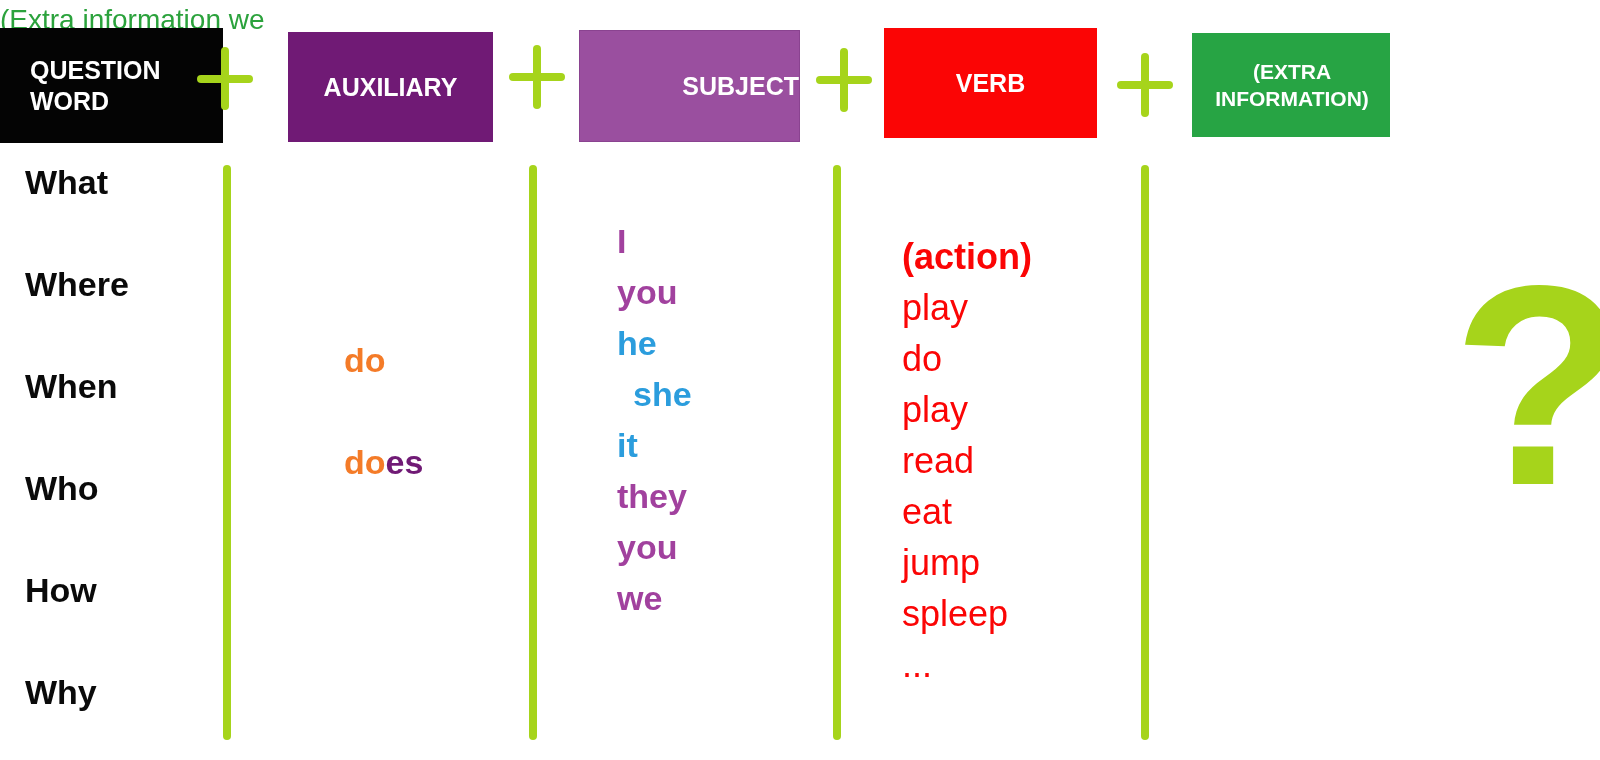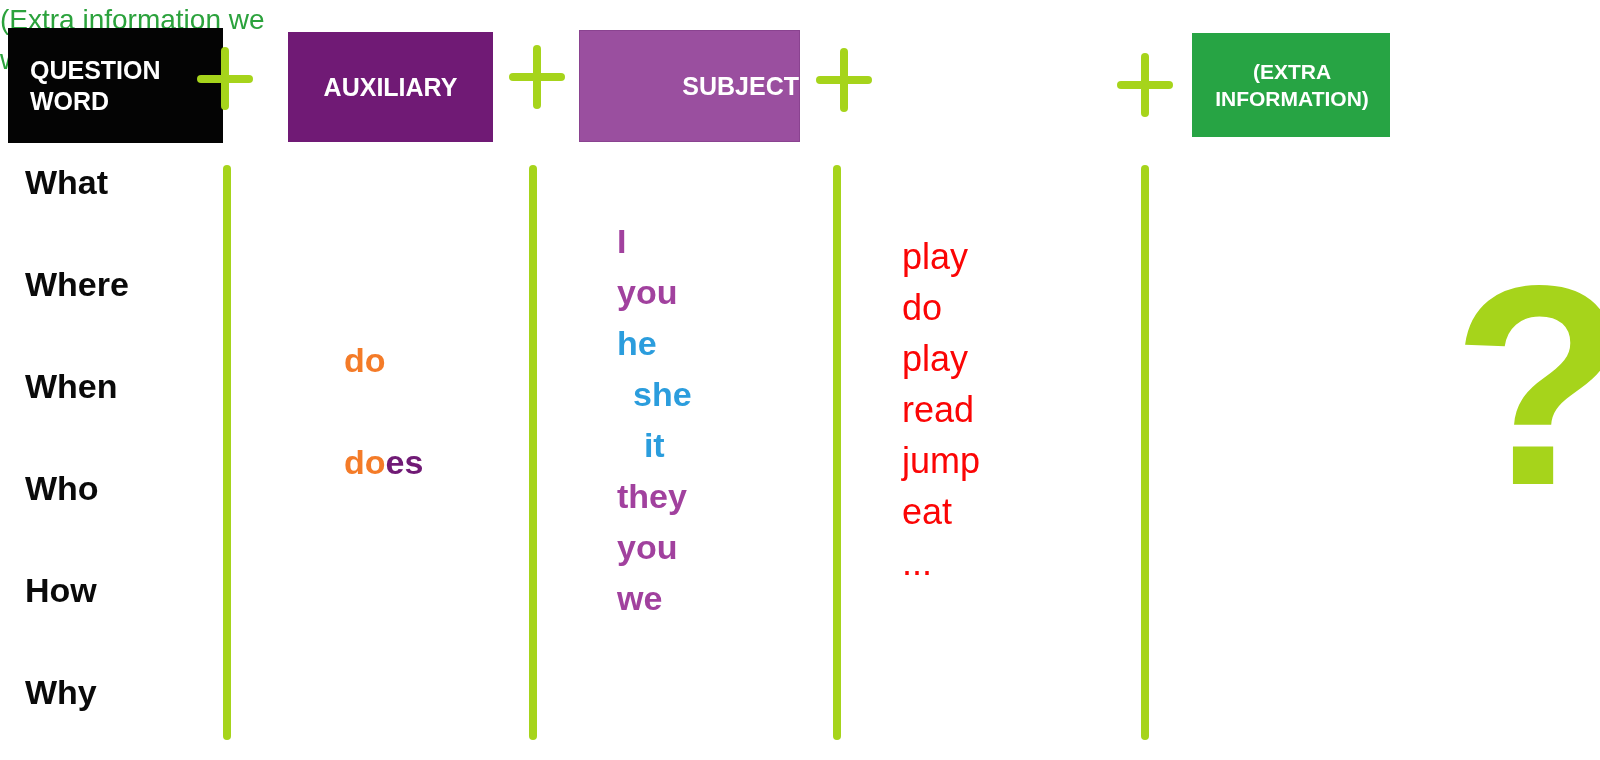--- a/index.html
+++ b/index.html
@@ -14,22 +14,22 @@
 
   
   .hbox {
     position: absolute;
     display: flex;
     align-items: center;
     color: #ffffff;
     font-weight: 700;
   }
   .hbox .lbl { width: 100%; }
-  #box-question-word { left: 8px;    top: 28px; width: 211px; height: 115px; background: #040404;
-                       font-size: 25px; line-height: 31px; padding-left: 4px; }
+  #box-question-word { left: 0;    top: 28px; width: 211px; height: 115px; background: #040404;
+                       font-size: 25px; line-height: 31px; padding-left: 12px; }
   #box-question-word .lbl { padding-left: 18px; text-align: left; }
   #box-auxiliary     { left: 288px;  top: 32px; width: 205px; height: 110px; background: #701a75;
                        font-size: 25px; }
   #box-auxiliary .lbl { text-align: center; }
   #box-subject       { left: 579px;  top: 30px; width: 219px; height: 110px; background: #9a4f9f;
                        border: 1px solid #8a4390; font-size: 25px; }
   #box-subject .lbl  { text-align: right; }
   #box-verb          { left: 884px;  top: 28px; width: 213px; height: 110px; background: #fb0505;
                        font-size: 25px; }
   #box-verb .lbl     { text-align: center; }
@@ -100,20 +100,23 @@
 
   <div class="hbox" id="box-subject">
     <div class="lbl">SUBJECT</div>
   </div>
 
   <div class="plus" id="plus-3">
     <div class="bar-h"></div>
       <div class="bar-v"></div>
   </div>
 
+  <div class="hbox" id="box-verb">
+    <div class="lbl">VERB</div>
+  </div>
 
   <div class="plus" id="plus-4">
     <div class="bar-h"></div>
       <div class="bar-v"></div>
   </div>
 
   <div class="hbox" id="box-extra">
     <div class="lbl">(EXTRA INFORMATION)</div>
   </div>
 
@@ -134,33 +137,35 @@
   <div class="col" id="auxiliary-words">
       <div class="li" style="color: rgb(244, 123, 40);">do</div>
       <div class="li"><span style="color: rgb(244, 123, 40);">do</span><span style="color: #701a75;">es</span></div>
     </div>
 
   <div class="col" id="subject-words">
       <div class="li" style="color: rgb(161, 65, 158);">I</div>
       <div class="li" style="color: rgb(161, 65, 158);">you</div>
       <div class="li" style="color: rgb(43, 157, 221);">he</div>
       <div class="li" style="color: rgb(43, 157, 221); margin-left: 16px;">she</div>
-      <div class="li" style="color: rgb(43, 157, 221); text-align: center;">it</div>
+      <div class="li" style="color: rgb(43, 157, 221);">it</div>
       <div class="li" style="color: rgb(161, 65, 158);">they</div>
       <div class="li" style="color: rgb(161, 65, 158);">you</div>
       <div class="li" style="color: rgb(161, 65, 158);">we</div>
     </div>
 
   <div class="col" id="verb-words">
+      <div class="li" style="font-weight: 700;">(action)</div>
       <div class="li">play</div>
       <div class="li">do</div>
       <div class="li">play</div>
       <div class="li">read</div>
+      <div class="li">eat</div>
       <div class="li">jump</div>
-      <div class="li">eat</div>
+      <div class="li">spleep</div>
       <div class="li">...</div>
     </div>
 
   <div id="extra-note">(Extra information we want ot ask for)</div>
 
   <div id="big-question-mark">?</div>
 
 </div>
 
 </body></html>

